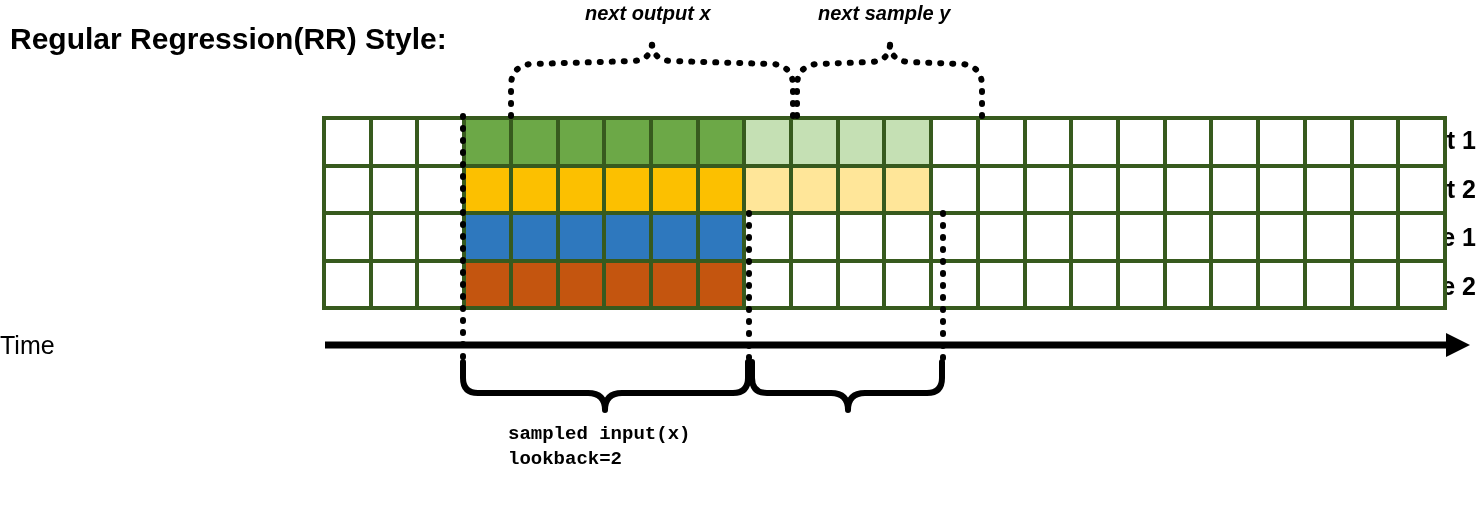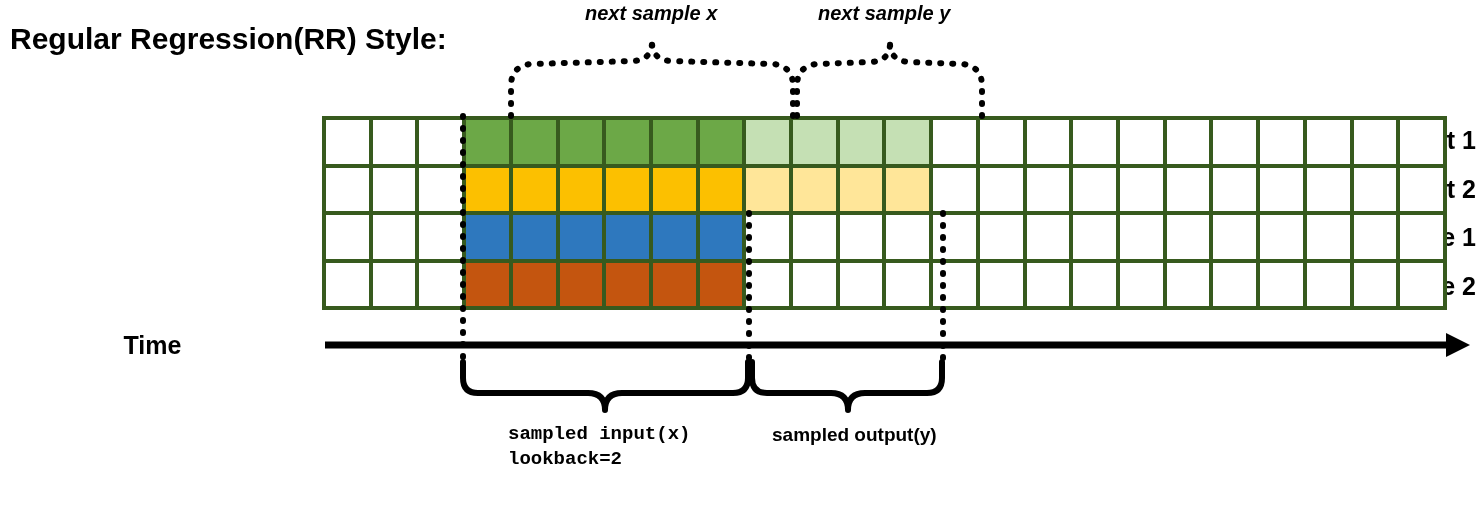--- a/index.html
+++ b/index.html
@@ -21,22 +21,22 @@
 
   
   .row-label{position:absolute;right:0;width:310px;text-align:right;
              font-size:25px;font-weight:700;white-space:nowrap;
              height:48px;line-height:48px;}
   #lbl-r0{top:116px;}
   #lbl-r1{top:164.5px;}
   #lbl-r2{top:213px;}
   #lbl-r3{top:261.5px;}
 
-  #time-label{position:absolute;left:0;width:305px;text-align:center;top:325px;
-              font-size:25px;font-weight:700;height:40px;line-height:40px;}
+  #time-label{position:absolute;left:0;width:305px;text-align:left;top:325px;
+              font-size:25px;font-weight:400;height:40px;line-height:40px;}
 
   
   #grid{position:absolute;left:322px;top:116px;width:1125px;height:194px;
         background:#375A1E;display:grid;
         grid-template-columns:repeat(24,1fr);
         grid-template-rows:repeat(4,1fr);
         gap:4px;padding:4px;box-sizing:border-box;}
   .cell{background:#ffffff;}
   .cell.green{background:#6CA847;}
   .cell.lgreen{background:#C5E0B4;}
@@ -49,21 +49,21 @@
   .bot-caption{position:absolute;font-size:19px;font-weight:600;line-height:25px;
                white-space:nowrap;}
   #cap-input{left:508px;top:422px;font-family:Liberation Mono, monospace;}
   #cap-output{left:772px;top:422px;}
 </style>
 </head>
 <body>
 
 <div id="title">Regular Regression(RR) Style:</div>
 
-<div class="top-caption" id="cap-next-x">next sample x</div>
+<div class="top-caption" id="cap-next-x">next output x</div>
 <div class="top-caption" id="cap-next-y">next sample y</div>
 
 <div class="row-label" id="lbl-r0">Target 1</div>
 <div class="row-label" id="lbl-r1">Target 2</div>
 <div class="row-label" id="lbl-r2">Extra Feature 1</div>
 <div class="row-label" id="lbl-r3">Extra Feature 2</div>
 
 <div id="time-label">Time</div>
 
 <div id="grid">
@@ -163,21 +163,20 @@
     <div class="cell"></div>
     <div class="cell"></div>
     <div class="cell"></div>
   </div>
 
 <div class="bot-caption" id="cap-input">
   <div>sampled input(x)</div>
   <div>lookback=2</div>
 </div>
 <div class="bot-caption" id="cap-output">
-  <div>sampled output(y)</div>
 </div>
 
 <svg id="overlay" viewBox="0 0 1476 516">
 
   <path fill="none" stroke="#000" stroke-width="6" stroke-linecap="round" stroke-dasharray="1 11" d="M511,116 L511,86 Q511,66 531,64 L633,61 Q652,60 652,42
            M793,116 L793,86 Q793,66 773,64 L671,61 Q652,60 652,42"></path>
 
   <path fill="none" stroke="#000" stroke-width="6" stroke-linecap="round" stroke-dasharray="1 11" d="M797,116 L797,86 Q797,66 817,64 L871,62 Q890,61 890,43
            M982,116 L982,86 Q982,66 962,64 L909,62 Q890,61 890,43"></path>
 

